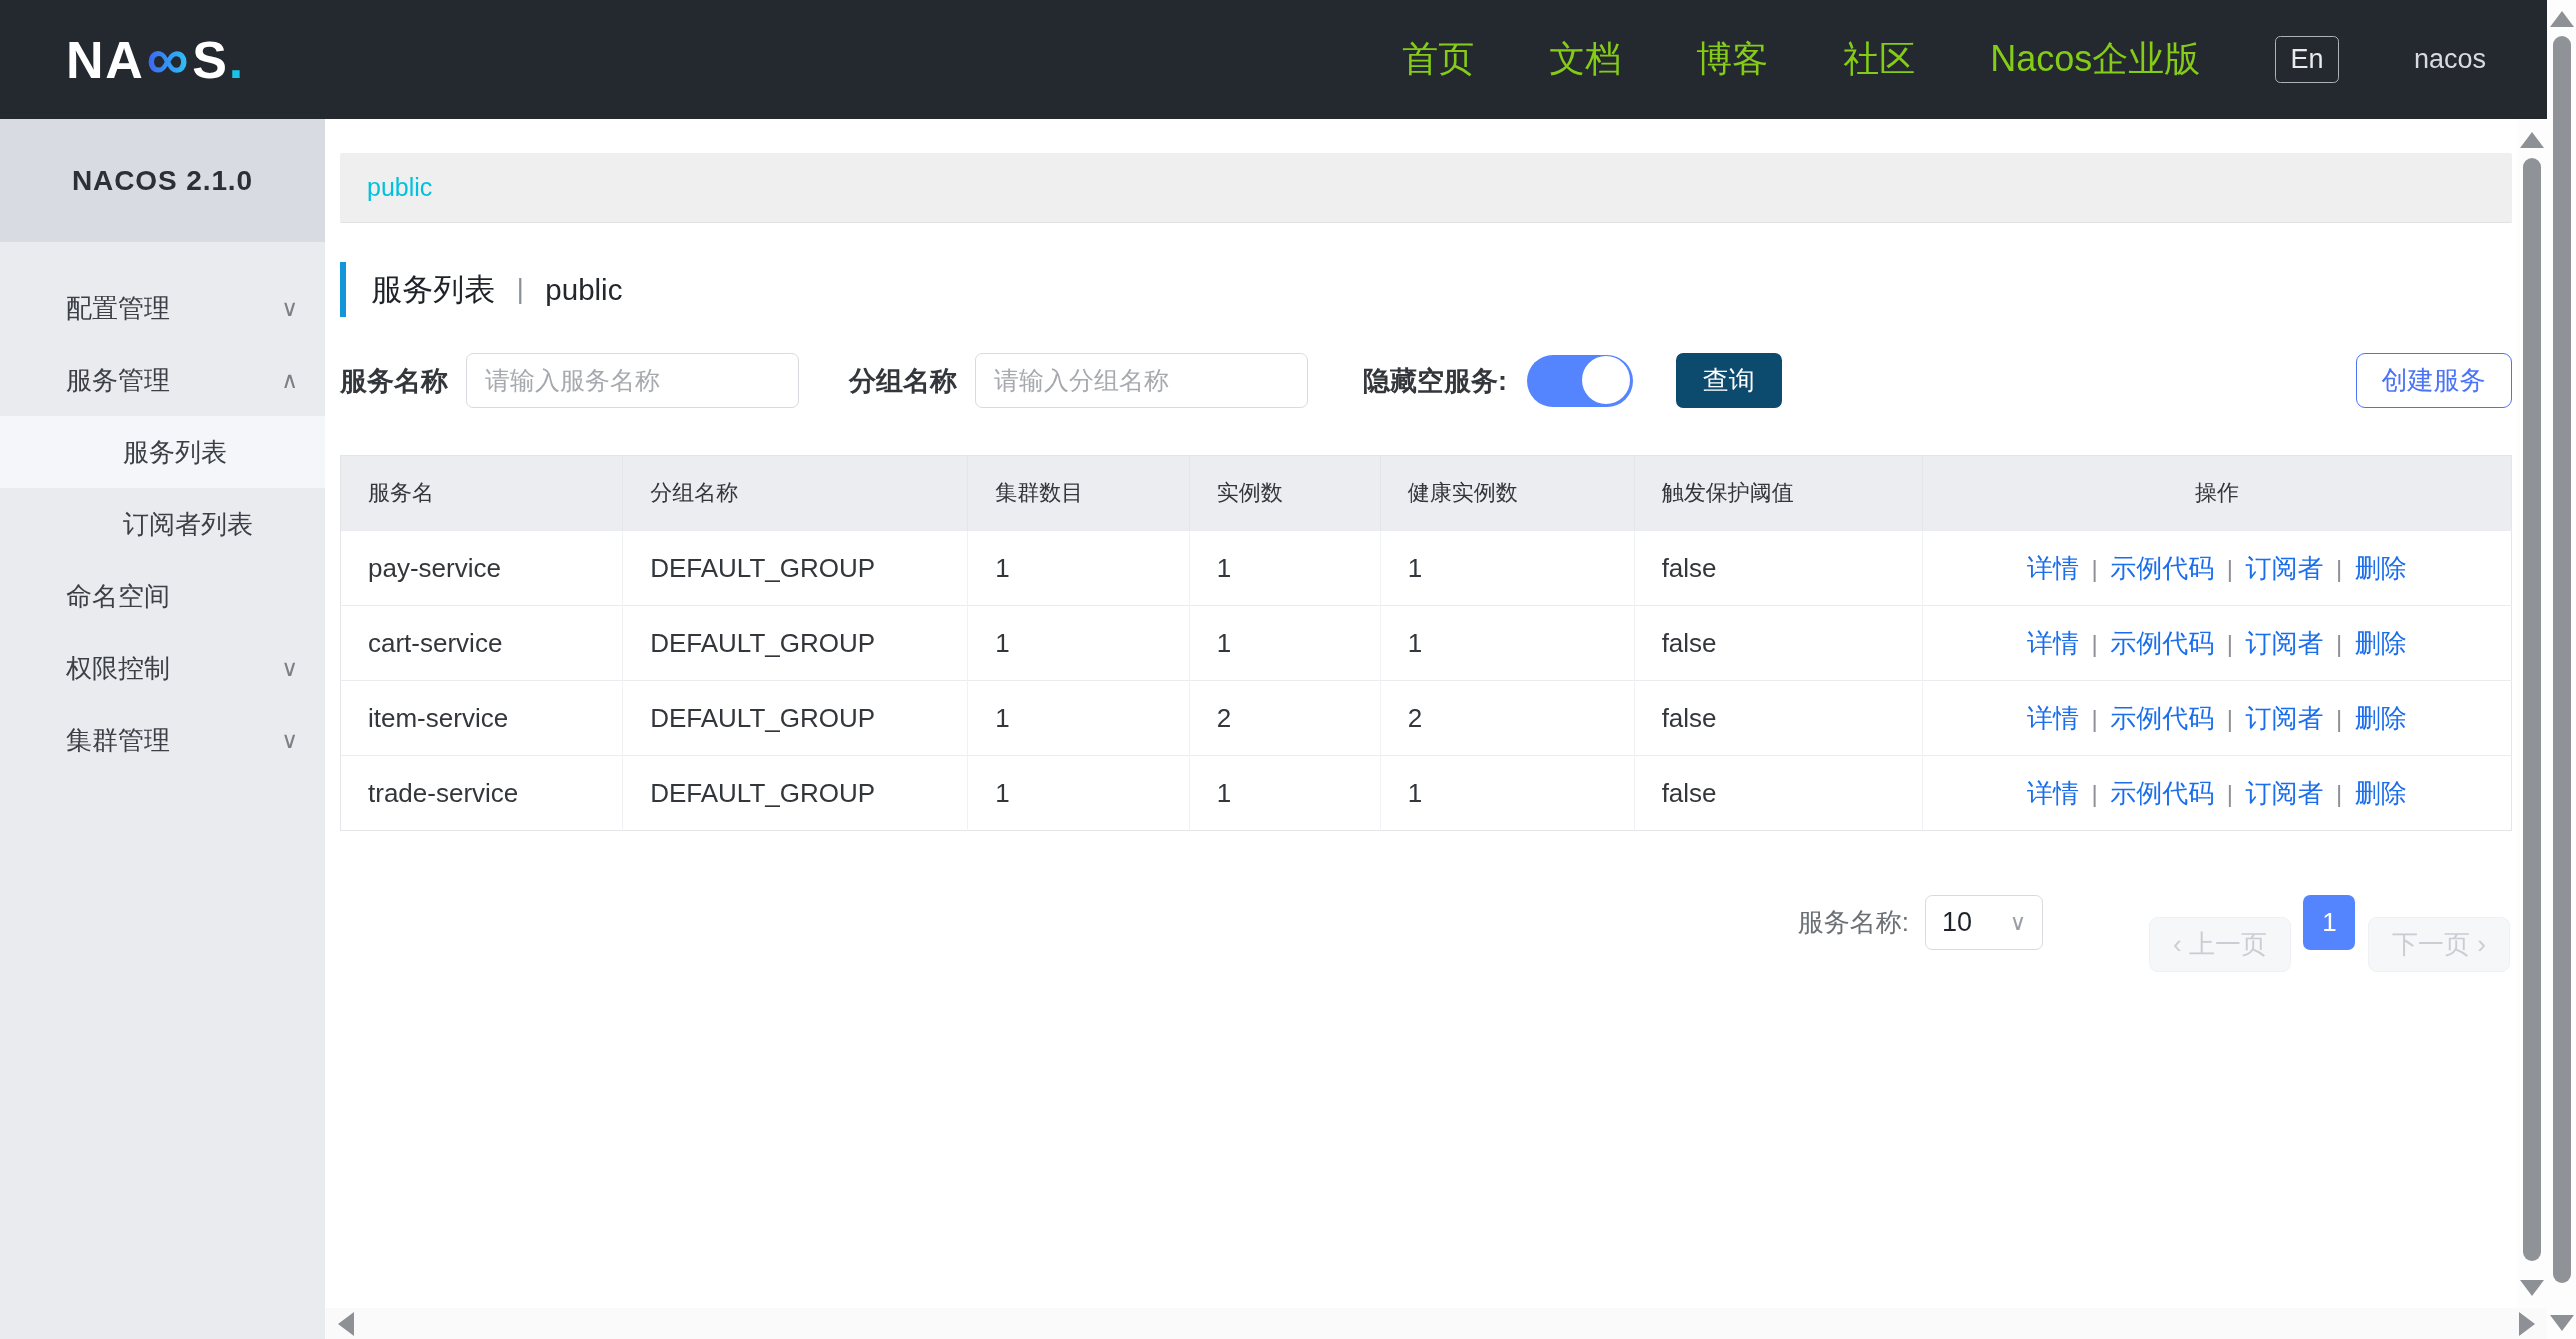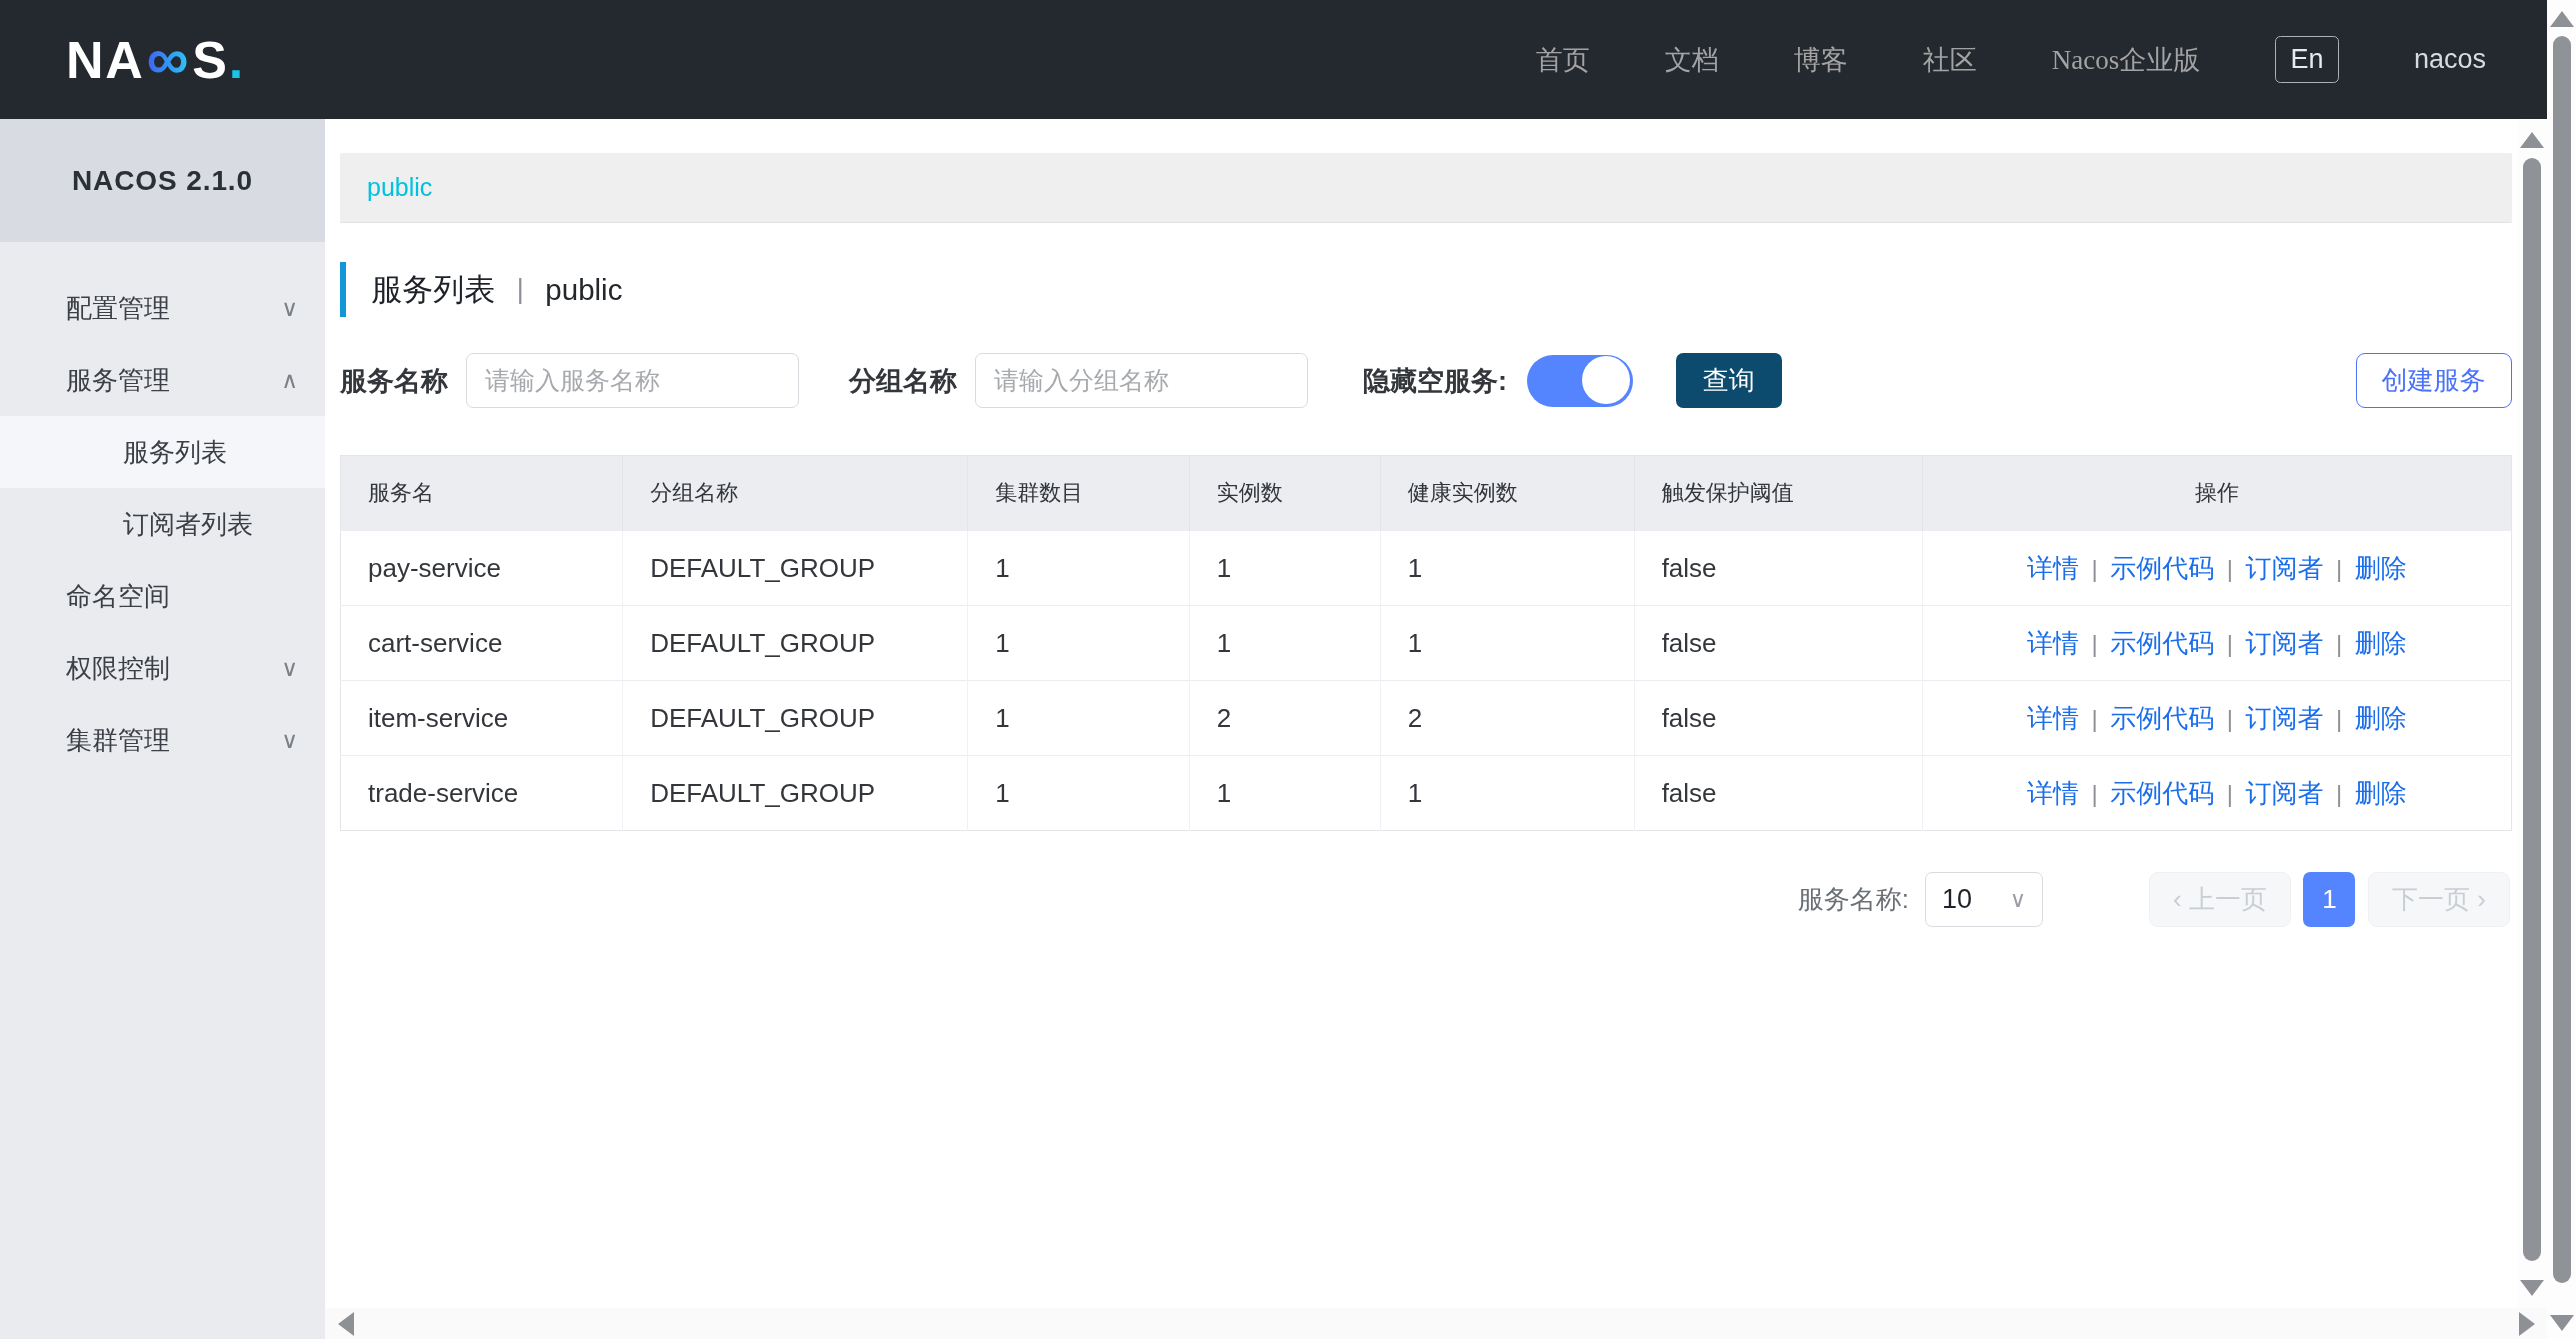--- a/index.html
+++ b/index.html
@@ -8,21 +8,21 @@
   .stage { position:relative; width:2576px; height:1340px;border-radius:24px; }
 
   
   .topbar { position:absolute; left:0; top:0; right:29px; height:119px; background:#24292f;
     display:flex; align-items:center; padding:0 61px 0 66px; }
   .logo { font-size:52px; font-weight:bold; letter-spacing:1.8px; color:#fff; display:flex; align-items:center; }
   .logo .inf { font-size:59px; font-weight:bold; background:linear-gradient(90deg,#3d63f2,#2cc8f5);
     -webkit-background-clip:text; background-clip:text; color:transparent; margin:0 1.8px; line-height:1; }
   .logo .dot { color:#18c5e8; }
   .topnav { margin-left:auto; display:flex; align-items:center; gap:75px; }
-  .topnav .nav-item { color:#a3a3a3; font-size:27px; cursor:pointer;font-family:Liberation Serif, serif; }
+  .topnav .nav-item { color:#84cc16; font-size:36px; cursor:pointer; }
   .lang-btn { border:1.8px solid #aeb2b8; border-radius:5.4px; color:#e8eaec; font-size:27px;
     padding:7.2px 14.3px; cursor:pointer; }
   .username { color:#d8dade; font-size:27px; }
 
   
   .sidebar { position:absolute; left:0; top:119px; width:325px; bottom:0; background:#e9ebef; }
   .side-header { height:123px; background:#d8dbe2; display:flex; align-items:center; justify-content:center;
     font-size:28px; font-weight:bold; color:#2b2f36; letter-spacing:0.9px; }
   .menu { padding-top:30px; }
   .menu-item { height:72px; display:flex; align-items:center; padding:0 27px 0 66px;
@@ -81,21 +81,21 @@
   
   .pager { margin-top:41px; display:flex; align-items:center; justify-content:flex-end; padding-right:1.8px; }
   .pager-label { color:#6b7075; font-size:26px; }
   .page-select { margin-left:16px; width:118px; height:55px; border:1.8px solid #d7dade; border-radius:7.2px;
     display:flex; align-items:center; padding:0 16px; cursor:pointer; background:#fff; }
   .page-select .val { font-size:27px; color:#1f2329; }
   .page-select .sel-chev { margin-left:auto; color:#9a9ea5; font-size:22.4px; }
   .pg-group { margin-left:106px; display:flex; align-items:center; }
   .pg-btn { height:55px; padding:0 23px; background:#f6f7f9; border:1.8px solid #eef0f3; border-radius:9px;
     color:#c9cdd4; font-size:26px; display:flex; align-items:center; cursor:default;
-    font-family:"Liberation Sans","DejaVu Sans",sans-serif; }
+    font-family:"Liberation Sans","DejaVu Sans",sans-serif;margin-top:45px; }
   .pg-current { width:52px; height:55px; margin:0 12.5px; background:#5584ff; border-radius:7.2px;
     color:#fff; font-size:26px; display:flex; align-items:center; justify-content:center; cursor:pointer; }
 
   
   .vscroll-outer { position:absolute; right:0; top:0; width:29px; height:100%; background:#fdfdfd; }
   .vscroll-inner { position:absolute; right:29px; top:119px; bottom:32px; width:30px; background:#fdfdfd; }
   .hscroll { position:absolute; left:325px; right:29px; bottom:0; height:32px; background:#fafafa; }
   .sb-thumb-v { position:absolute; left:50%; transform:translateX(-50%); width:18px;
     background:#8f9397; border-radius:9px; }
   .tri { width:0; height:0; position:absolute; }

